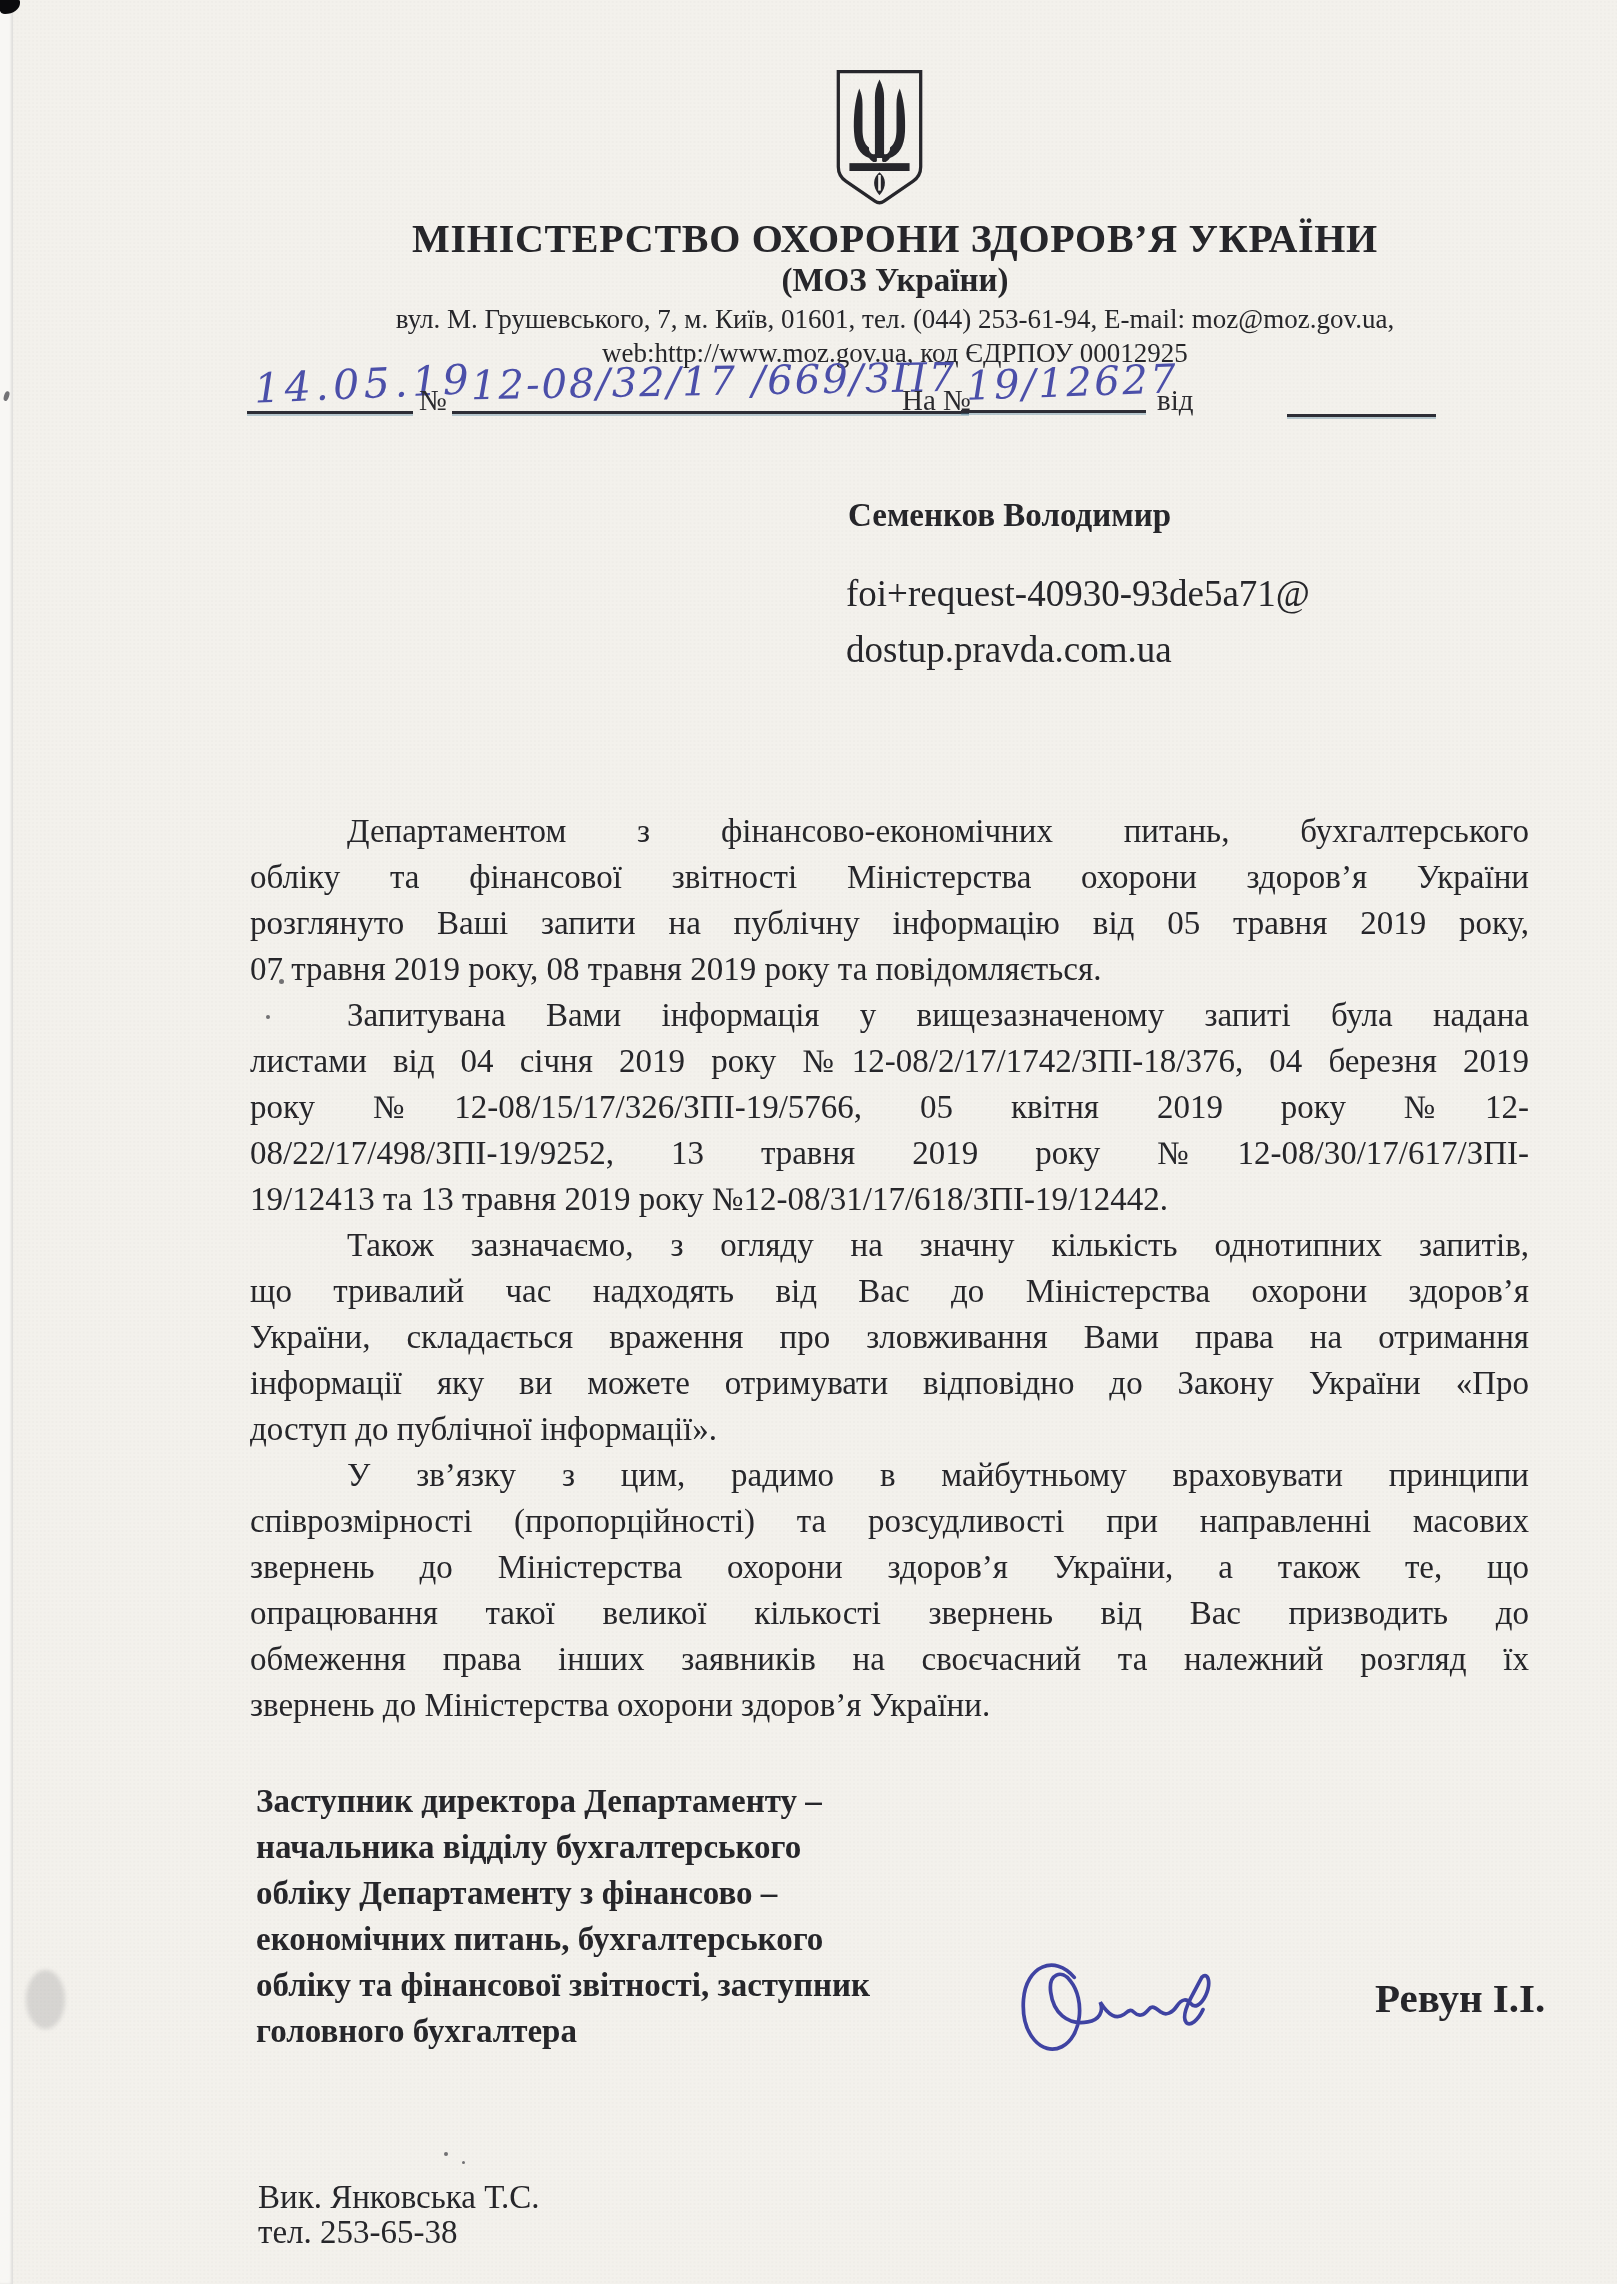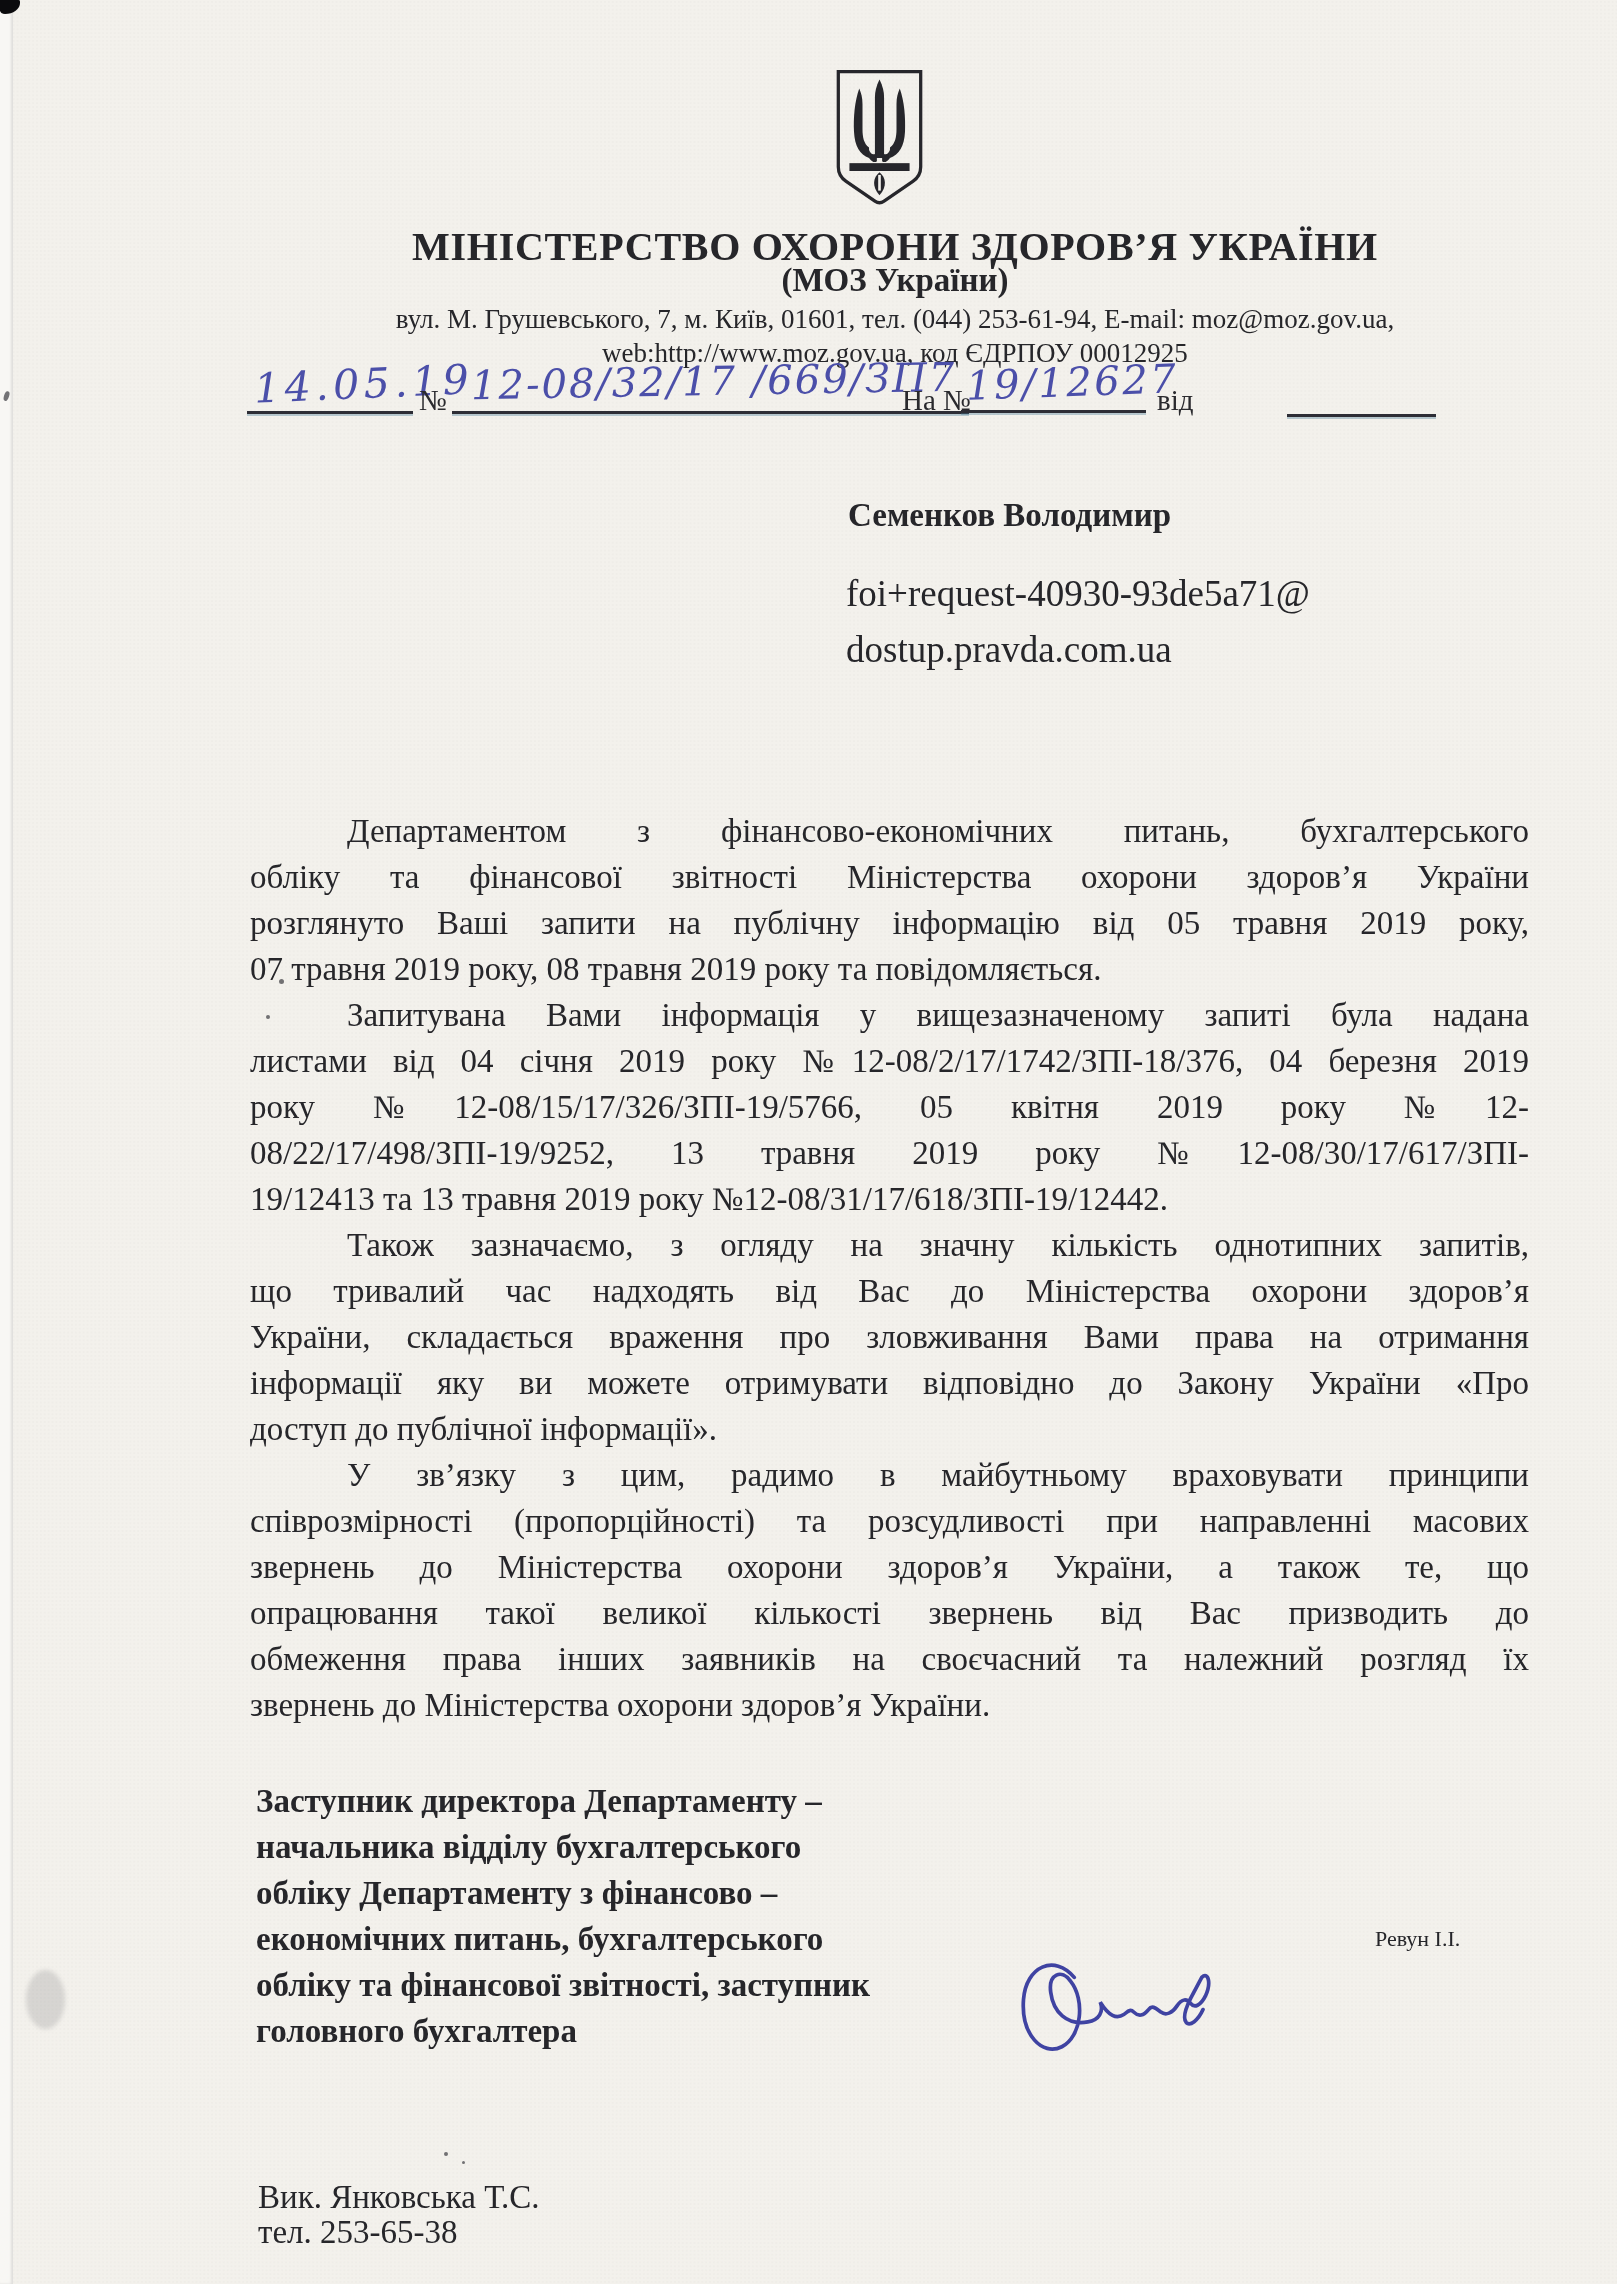--- a/index.html
+++ b/index.html
@@ -16,21 +16,21 @@
   .left-band { position:absolute; left:0; top:0; width:13px; height:100%;
     background:#f8f7f4; box-shadow: inset -2px 0 2.6px rgba(0,0,0,0.10); }
   .corner-blob { position:absolute; left:0; top:0; width:19.6px; height:14.4px;
     background:#0b0b0d; border-radius:0 10% 90% 30%; }
   .speck { position:absolute; background:rgba(45,45,50,0.65); border-radius:50%; }
   .smudge { position:absolute; background:rgba(90,90,95,0.18); border-radius:50%; filter:blur(2px); }
 
   
   .emblem { position:absolute; left:833px; top:69px; width:93px; height:136px; }
   .center-col { position:absolute; left:250px; width:1290px; text-align:center; }
-  .ministry-name { top:215px; font-size:40px; font-weight:bold; letter-spacing:0.7px; white-space:nowrap;margin-top:8px; }
+  .ministry-name { top:215px; font-size:40px; font-weight:bold; letter-spacing:0.7px; white-space:nowrap; }
   .ministry-short { top:262px; font-size:33px; font-weight:bold; }
   .address-line { top:304px; font-size:27px; white-space:nowrap; }
   .web-line { top:338px; font-size:27px; }
 
   
   .lbl { position:absolute; font-size:29px; color:#2a2a2e; }
   .hw { position:absolute; font-family:"DejaVu Serif", serif; font-style:italic;
         color:#4b4fa9; white-space:nowrap; }
   .hw-date { left:254px; top:360px; font-size:41px; letter-spacing:4.6px; transform:rotate(-2.5deg); }
   .lbl-no { left:419px; top:384px; }
@@ -54,21 +54,21 @@
   .body-text { position:absolute; left:250px; top:808px; width:1279px;
     font-size:33px; line-height:46px; }
   .bodyline { text-align:justify; text-align-last:justify; }
   .bodyline.first { text-indent:97px; }
   .bodyline.last { text-align-last:left; }
 
   
   .sign-title { position:absolute; left:256px; top:1778px; width:783px;
     font-size:33px; font-weight:bold; line-height:46px; }
   .signature-svg { position:absolute; left:999px; top:1939px; width:252px; height:130px; }
-  .sign-name { position:absolute; left:1375px; top:1926px; font-size:22px; font-weight:normal; }
+  .sign-name { position:absolute; left:1375px; top:1974px; font-size:41px; font-weight:bold; }
 
   
   .footer { position:absolute; left:258px; top:2180px; font-size:33px; line-height:35px; }
 </style>
 </head>
 <body>
 
 <div class="page">
 
   <div class="left-band"></div>

